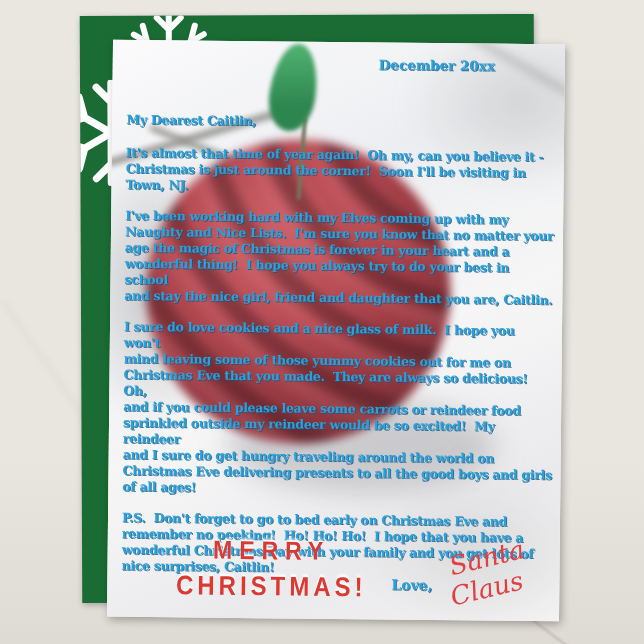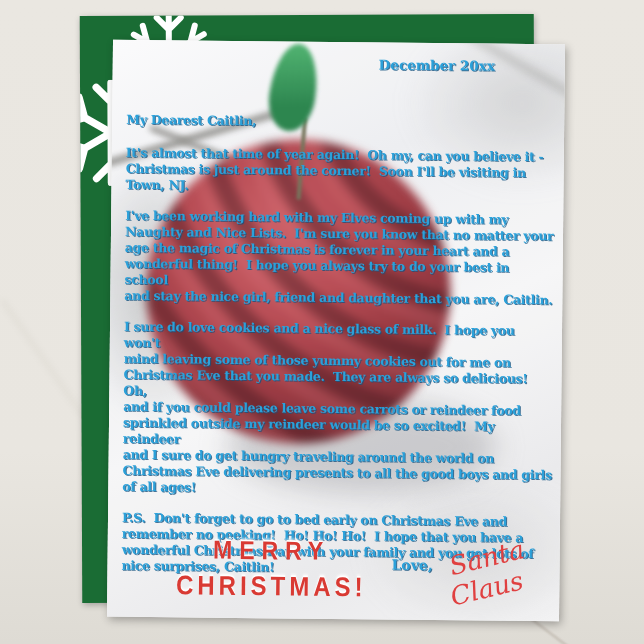--- a/index.html
+++ b/index.html
@@ -63,21 +63,21 @@
           color:#2ba1da; text-shadow:1px 1px 0 rgba(21,82,128,.8); }
   .salutation { margin-bottom:17px; }
   .para { white-space:pre-wrap; margin-bottom:15px; }
 
   .merry { position:absolute; left:46px; top:496px; width:236px; text-align:center;
            font-family:"Liberation Sans", sans-serif; font-weight:bold; color:#d93a33;
            text-shadow:0 -1.5px 0 rgba(255,255,255,.95), 0 -3px 2px rgba(255,255,255,.55); }
   .m1 { font-size:23px; letter-spacing:7px; transform:scaleY(1.12); }
   .m2 { font-size:24px; letter-spacing:4px; margin-top:8px; transform:scaleY(1.12); }
 
-  .love { position:absolute; left:284px; top:514px; font-size:14px; font-weight:bold;
+  .love { position:absolute; left:284px; top:534px; font-size:14px; font-weight:bold;
           color:#2ba1da; text-shadow:1px 1px 0 rgba(21,82,128,.8); }
   .sig { position:absolute; left:344px; top:494px; width:130px; color:#e04040;
          font-style:italic; font-size:26px; line-height:26px; transform:rotate(-14deg); }
   .sig .s2 { display:block; margin-left:-6px; margin-top:4px; }
 </style>
 </head>
 <body>
 
 <div class="scene">
   <div class="vein v1"></div>

